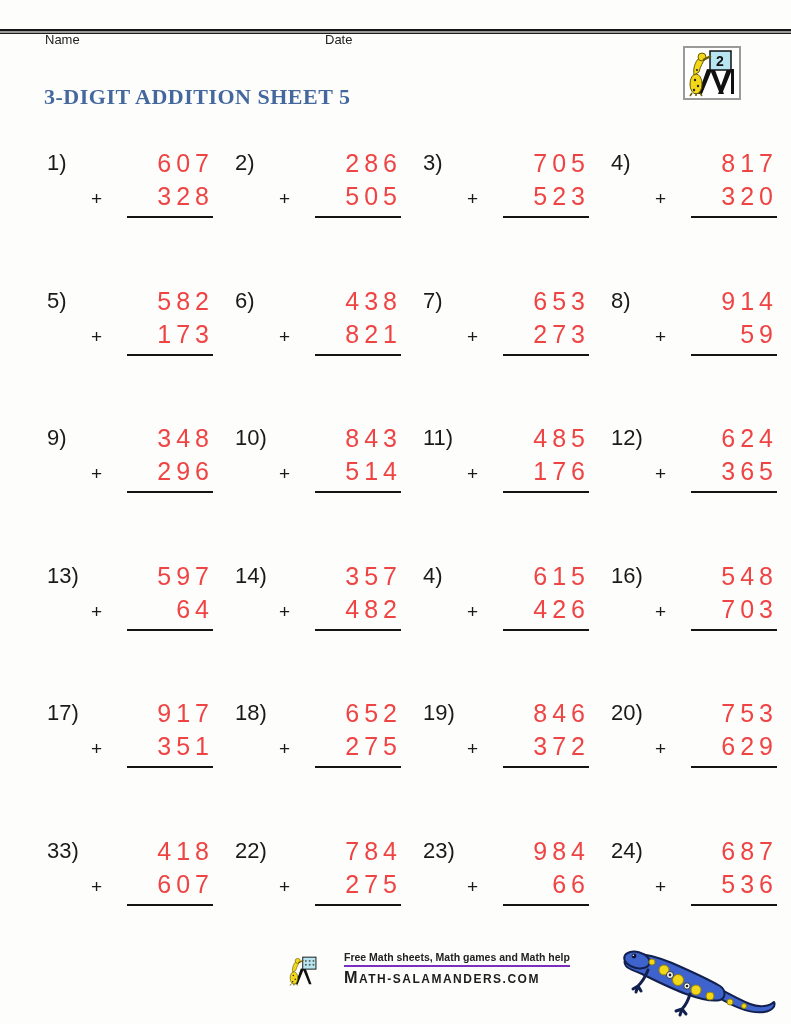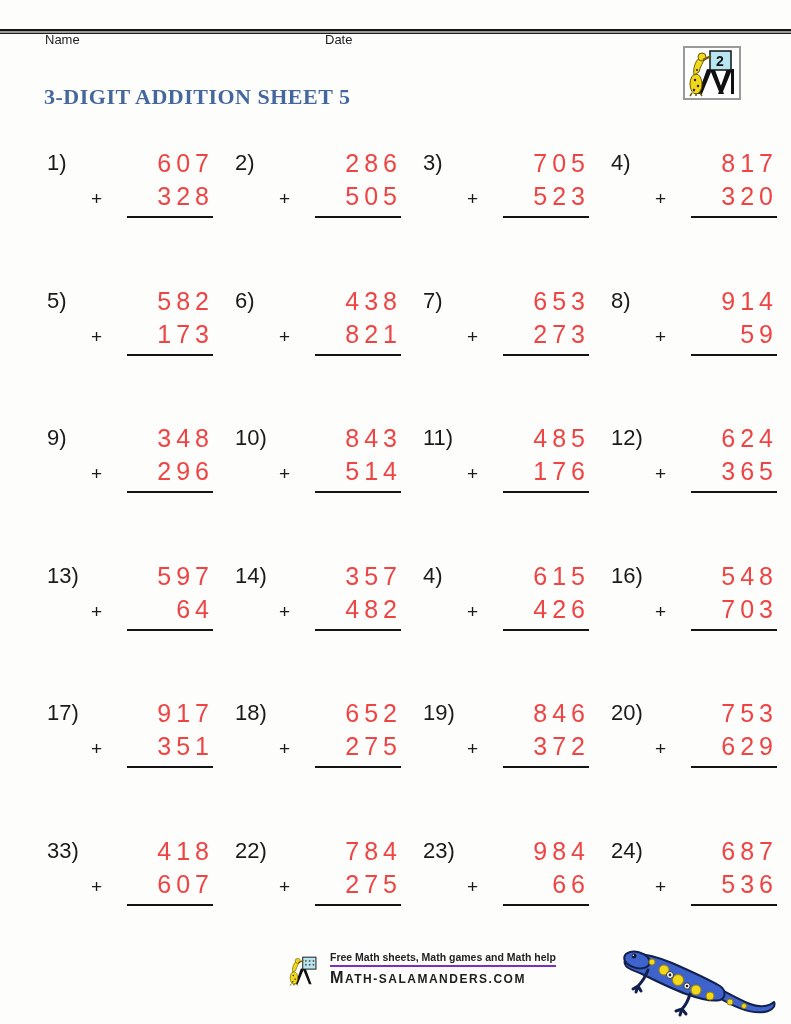--- a/index.html
+++ b/index.html
@@ -64,21 +64,21 @@
   }
   .plus { font-size:19px; line-height:22px; }
   .ansline {
     margin-top:6px; margin-left:auto; margin-right:-4px;
     width:86px; border-bottom:2.5px solid #141414;
   }
 
   
   .footer {
     position:absolute; left:287px; top:951px;
-    display:flex; align-items:flex-start; gap:9px;
+    display:flex; align-items:flex-start; gap:23px;
   }
   .footer-text { display:flex; flex-direction:column; }
   .tagline {
     font-size:10.5px; font-weight:bold; color:#222;
     border-bottom:2px solid #7b2fbe; padding-bottom:2px;
     white-space:nowrap;
   }
   .site {
     font-size:12px; font-weight:bold; color:#1d1d1d;
     letter-spacing:1.5px; margin-top:1px; white-space:nowrap;

